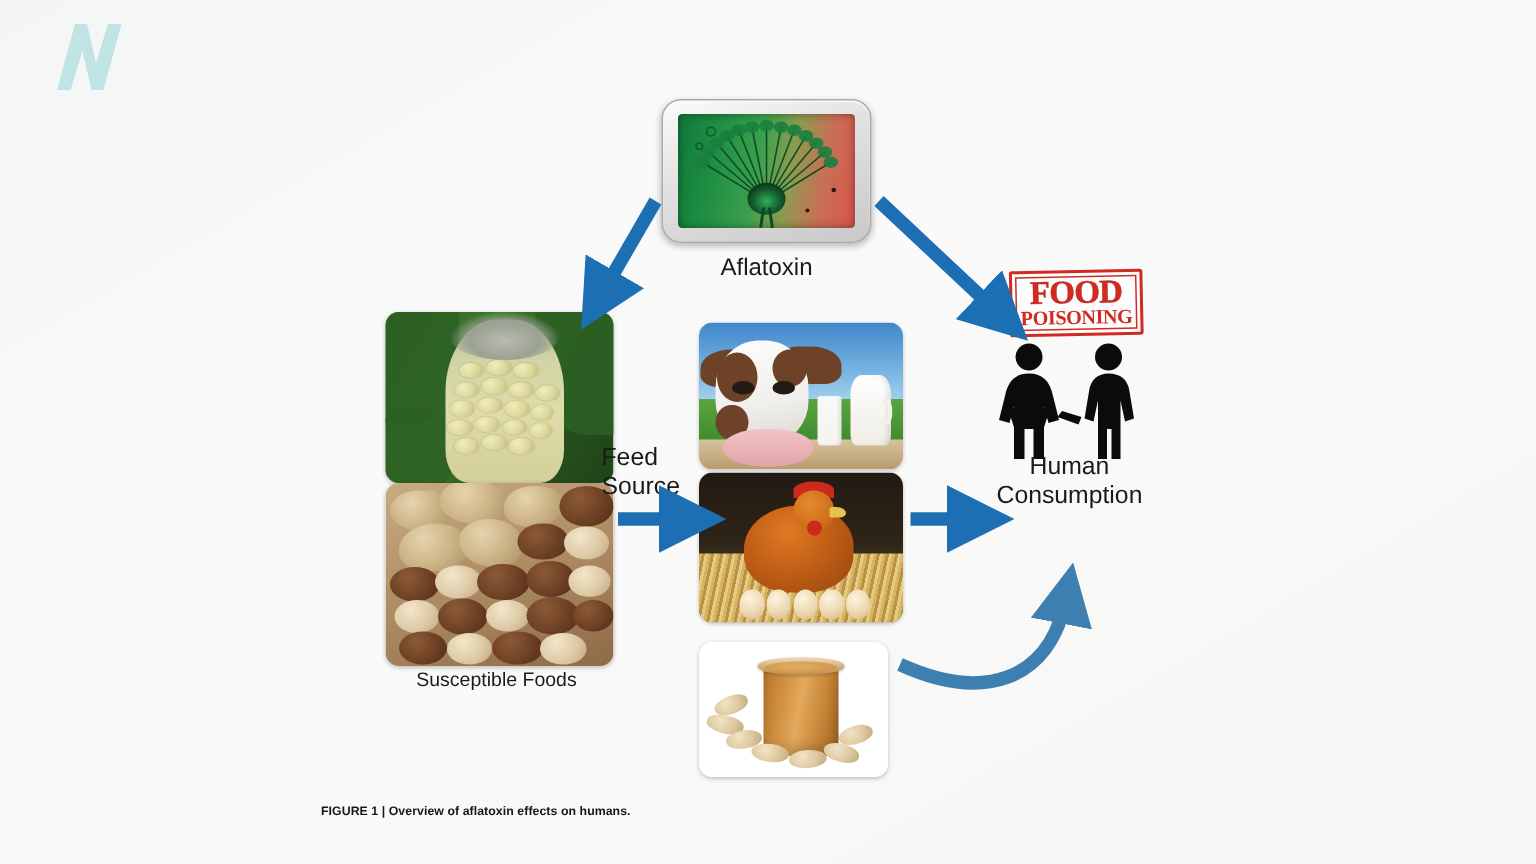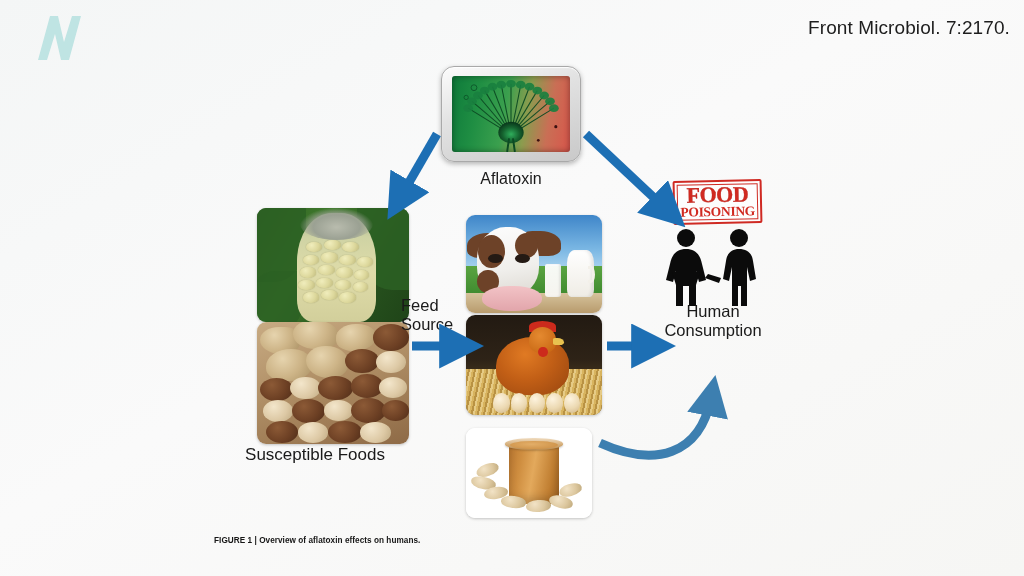--- a/index.html
+++ b/index.html
@@ -92,21 +92,21 @@
   .label {
     position: absolute;
     font-size: 16px;
     color: #1a1a1a;
     text-align: center;
     white-space: nowrap;
   }
   .label.two-line { white-space: normal; line-height: 1.12; }
 
   #label-aflatoxin { left: 441px; top: 170px; width: 140px; }
-  #label-susceptible { left: 220px; top: 445px; width: 190px; font-size: 17px; }
+  #label-susceptible { left: 236px; top: 445px; width: 190px; font-size: 13px; }
   #label-feed {
     left: 401px; top: 296px; width: 78px;
     font-size: 16.5px; text-align: left; line-height: 1.18;
   }
   #label-human {
     left: 640px; top: 302px; width: 146px;
     font-size: 16.5px; line-height: 1.16;
   }
 
   
@@ -306,21 +306,20 @@
 <body>
 
 <div class="slide">
 
   <div class="logo">
     <svg viewBox="0 0 60 52" xmlns="http://www.w3.org/2000/svg">
       <path d="M10 48 L22 4 L30 4 L36 30 L44 4 L53 4 L41 48 L33 48 L27 22 L19 48 Z" fill="#bfe4e3"></path>
     </svg>
   </div>
 
-  <div class="citation">Front Microbiol. 7:2170.</div>
 
   <div class="aflatoxin-frame">
     <div class="aflatoxin-screen">
 
       <svg viewBox="0 0 120 78" style="position:absolute;inset:0;width:100%;height:100%;" xmlns="http://www.w3.org/2000/svg">
         <defs>
           <radialGradient id="vesicle" cx="50%" cy="58%" r="55%">
             <stop offset="0%" stop-color="#2fae5c"></stop>
             <stop offset="60%" stop-color="#15632f"></stop>
             <stop offset="100%" stop-color="#0a3a1c"></stop>

